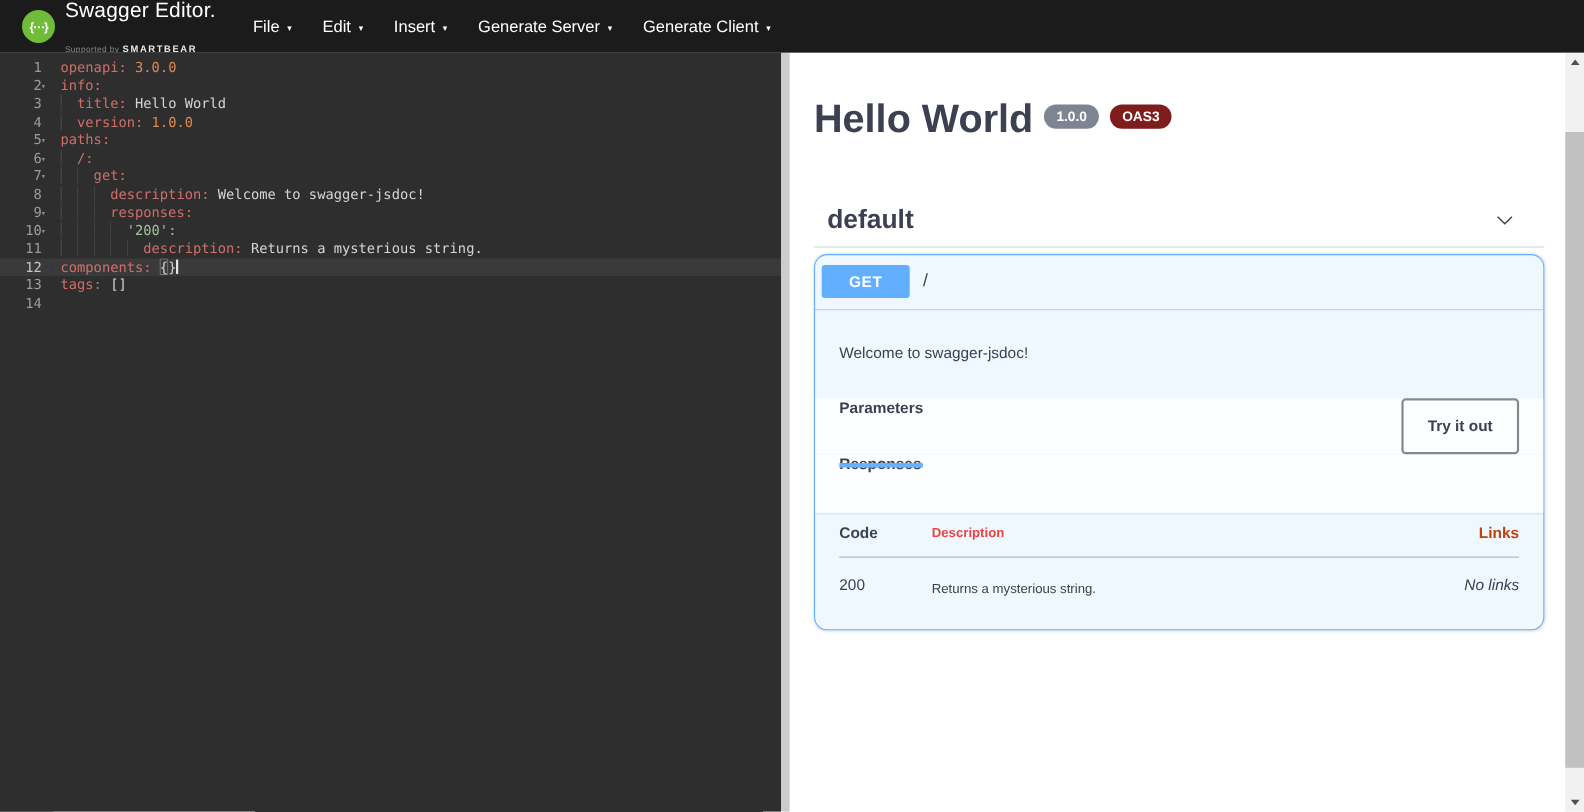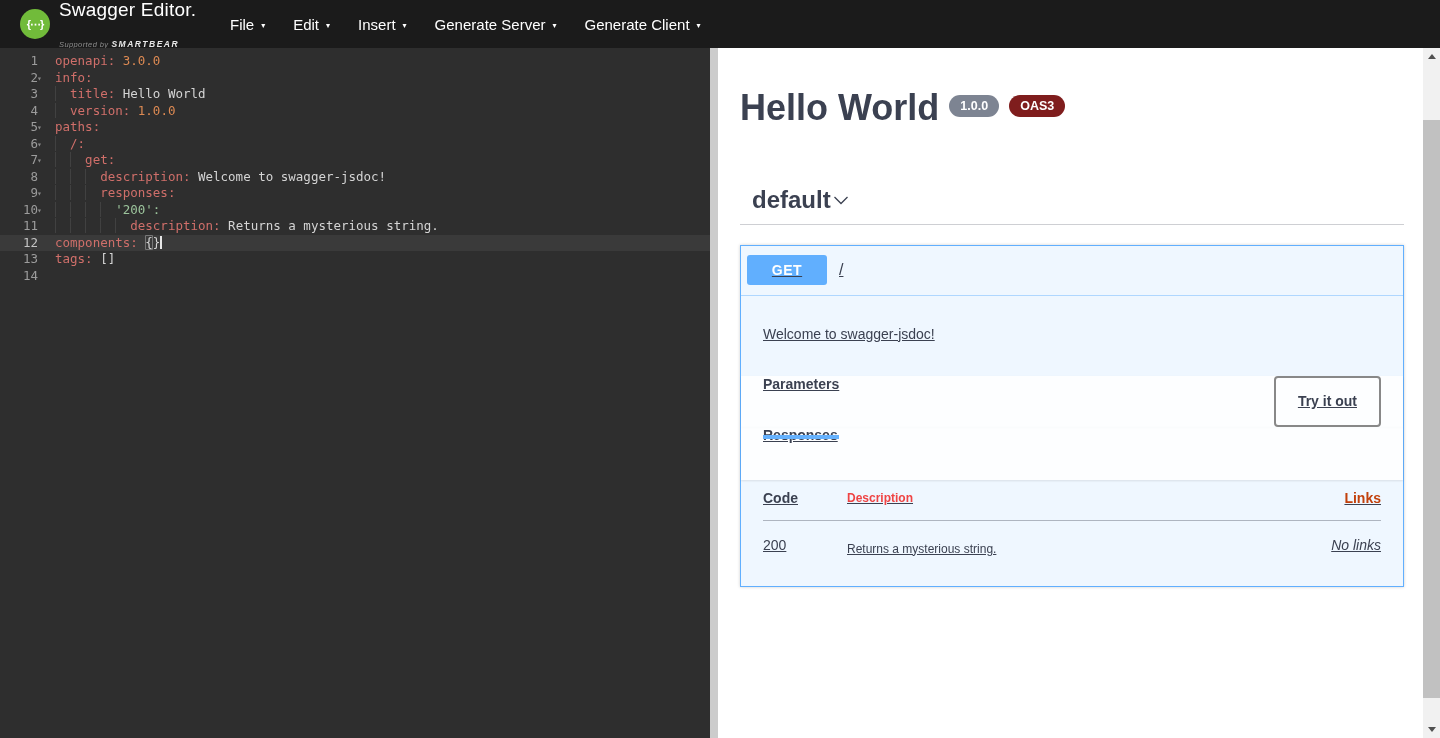--- a/index.html
+++ b/index.html
@@ -9,21 +9,21 @@
 
   
   .navbar { height:48px; background:#1b1b1b; display:flex; align-items:center;
             flex:0 0 48px; padding:0 10px; }
   .brand-wrap { display:flex; align-items:center; gap:9px; padding-left:10px; min-width:192px; }
   .logo-circle { width:30px; height:30px; border-radius:50%; background:#71bb3a;
                  display:flex; align-items:center; justify-content:center;
                  color:#fff; font-weight:700; font-size:11px; letter-spacing:-1px; }
   .brand-text { display:flex; flex-direction:column; line-height:1; }
   .brand-title { color:#fff; font-size:19px; font-weight:400; letter-spacing:.2px; }
-  .brand-sub { margin-top:21px; font-size:7.5px; color:#8d8d8d; letter-spacing:.4px;font-style:italic; }
+  .brand-sub { margin-top:21px; font-size:7.5px; color:#8d8d8d; letter-spacing:.4px; }
   .brand-sub b { color:#e8e8e8; font-size:8.5px; letter-spacing:1.5px; margin-left:3px; }
   .menus { display:flex; align-items:center; margin-left:14px; }
   .menu-item { color:#fff; font-size:15px; padding:8px 14px; cursor:pointer;
                display:flex; align-items:center; gap:7px; }
   .menu-caret { font-size:8px; color:#fff; padding-top:2px; }
 
   .main { flex:1; display:flex; min-height:0; }
 
   
   .editor-pane { width:710px; flex:0 0 710px; background:#2e2e2e; display:flex;
@@ -52,28 +52,28 @@
   .preview-pane { flex:1; background:#fff; overflow:hidden; color:#3b4151; }
   .preview-content { padding:40px 19px 0 22px; }
   .info-head { display:flex; align-items:flex-start; gap:10px; }
   .api-title { font-size:36px; font-weight:700; color:#3b4151; line-height:1.1; }
   .badge { border-radius:50px; color:#fff; font-size:12.5px; font-weight:700;
            padding:4px 11px; margin-top:7px; display:inline-block; }
   .badge-version { background:#7d8492; }
   .badge-oas { background:#7f1d1d; }
 
   .tag-section { margin-top:58px; }
-  .tag-header { display:flex; align-items:center; 
+  .tag-header { display:flex; align-items:center; justify-content:space-between;
                 padding:0 12px 10px 12px; border-bottom:1px solid rgba(59,65,81,.25);
                 cursor:pointer; }
   .tag-name { font-size:24px; font-weight:600; color:#3b4151; }
   .tag-chevron { width:20px; height:20px; margin-right:14px; color:#3b4151; }
 
-  .opblock { margin-top:20px; border:1px solid #61affe; border-radius:0;
-             background:rgba(97,175,254,.1); box-shadow:0 0 3px rgba(0,0,0,.19);text-decoration:underline; }
+  .opblock { margin-top:6px; border:1px solid #61affe; border-radius:12px;
+             background:rgba(97,175,254,.1); box-shadow:0 0 3px rgba(0,0,0,.19); }
   .opblock-summary { display:flex; align-items:center; min-height:50px; padding:5px 6px;
                      border-bottom:1px solid rgba(97,175,254,.45); cursor:pointer; }
   .method-badge { background:#61affe; color:#fff; font-weight:700; font-size:14px;
                   border-radius:3px; min-width:80px; text-align:center; padding:7px 0;
                   letter-spacing:.5px; }
   .op-path { margin-left:12px; font-size:16px; color:#3b4151; }
 
   .op-description { min-height:80px; padding:30px 16px 0 22px; font-size:14px; color:#3b4151; }
 
   .section-header { min-height:51px; background:rgba(255,255,255,.85);

